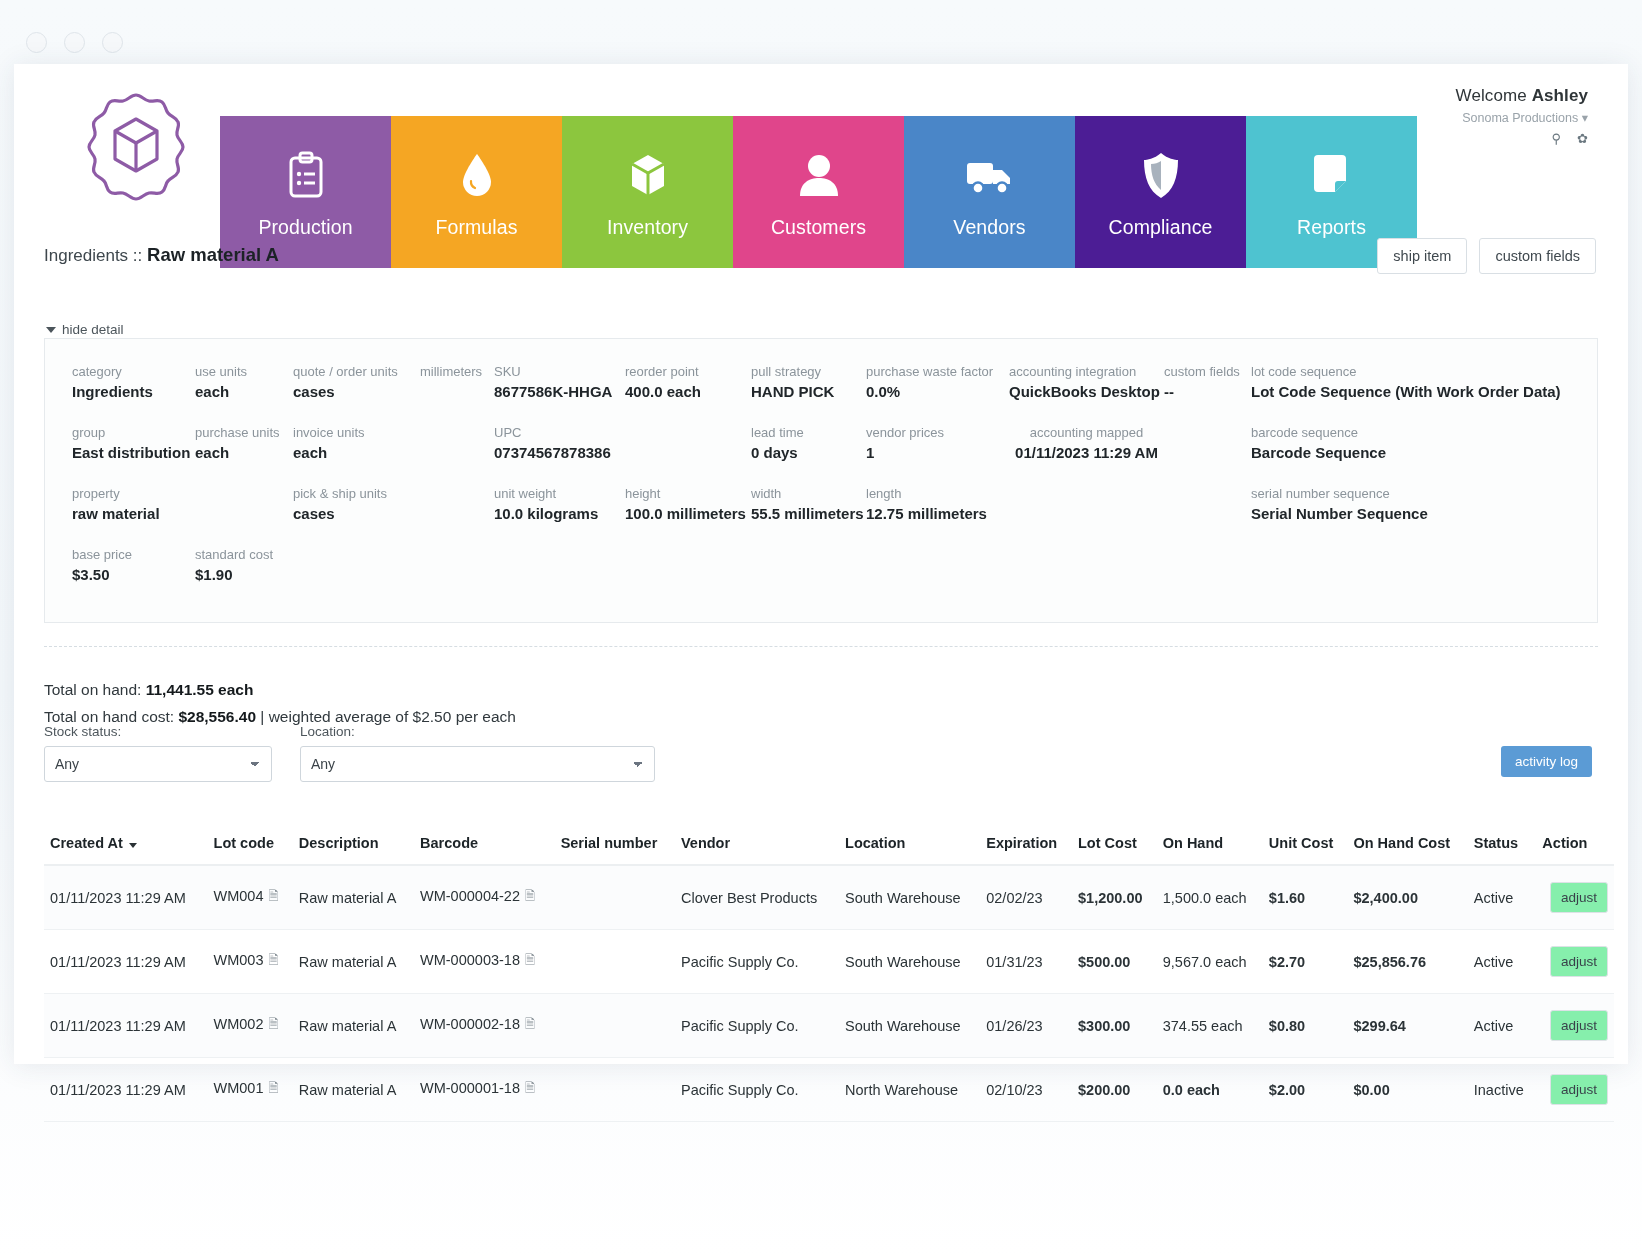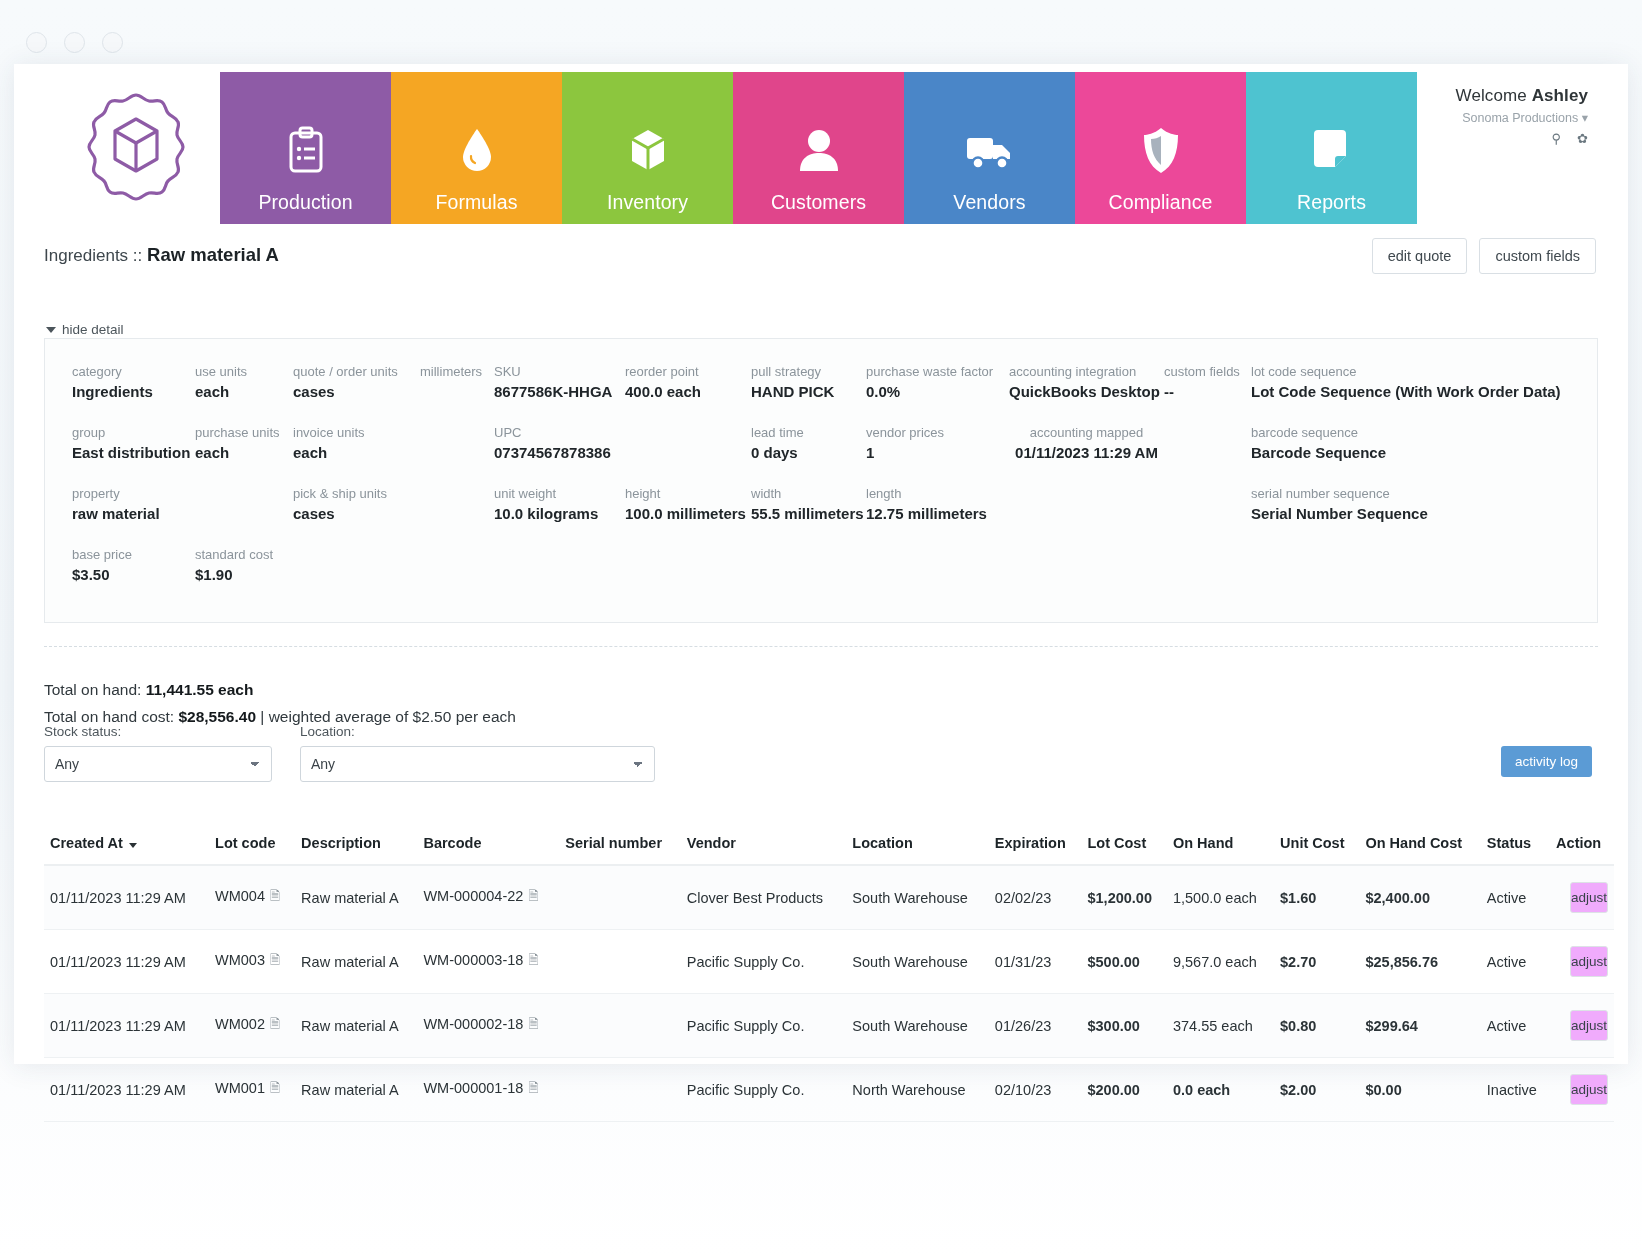--- a/index.html
+++ b/index.html
@@ -42,21 +42,21 @@
     display: flex; align-items: center; justify-content: center;
   }
   .navtiles {
     position: absolute; left: 206px; top: 8px;
     display: flex; height: 152px;
   }
   .tile {
     width: 171px; height: 152px;
     display: flex; flex-direction: column;
     align-items: center; justify-content: flex-start;
-    color: #fff; cursor: pointer; padding-top: 51px;
+    color: #fff; cursor: pointer; padding-top: 32px; margin-top: 44px;
   }
   .tile .ticon { height: 56px; display:flex; align-items:center; justify-content:center; }
   .tile .tlabel {
     margin-top: 12px; font-size: 19.5px; letter-spacing: .1px;
     font-family: "Liberation Sans", sans-serif;
   }
 
   .welcome {
     position: absolute; right: 40px; top: 22px;
     text-align: right;
@@ -183,22 +183,22 @@
     display: inline-block; margin-left: 5px; color: #808a91;
     font-size: 12.5px; cursor: pointer; vertical-align: 1px;
   }
   .sort-caret {
     display: inline-block; margin-left: 6px;
     width: 0; height: 0;
     border-left: 4.5px solid transparent; border-right: 4.5px solid transparent;
     border-top: 5.5px solid #2a3135;
   }
   .btn-adjust {
-    border: 1px solid #dde2e6; background: #f0abfc; border-radius: 3px;
-    font-size: 13.5px; color: #39424a; padding: 7px 0; cursor: pointer;
+    border: 1px solid #dde2e6; background: #86efac; border-radius: 3px;
+    font-size: 13.5px; color: #39424a; padding: 7px 10px; cursor: pointer;
     font-family: "Liberation Sans", sans-serif;
   }
   th.colaction, td.colaction { text-align: right; padding-right: 18px; }
 </style>
 </head>
 <body>
 
 <div id="page">
 
   <div class="chrome-dots">
@@ -274,21 +274,21 @@
             <svg width="52" height="50" viewBox="0 0 52 50">
               <rect x="3" y="12" width="26" height="21" rx="3" fill="#fff"></rect>
               <path d="M29 19 L38 19 L46 27 L46 33 L29 33 Z" fill="#fff"></path>
               <circle cx="14" cy="37" r="5.5" fill="#fff" stroke="#4a86c8" stroke-width="2.4"></circle>
               <circle cx="38" cy="37" r="5.5" fill="#fff" stroke="#4a86c8" stroke-width="2.4"></circle>
             </svg>
           </div>
           <div class="tlabel">Vendors</div>
         </div>
 
-        <div class="tile" style="background:#ec4899">
+        <div class="tile" style="background:#4c1d95">
           <div class="ticon">
             <svg width="42" height="52" viewBox="0 0 42 52">
               <path d="M21 3 C14 9 7 10 4 10 C4 28 9 41 21 48 C33 41 38 28 38 10 C35 10 28 9 21 3 z" fill="#fff"></path>
               <path d="M21 11 C21 11 21 40 21 40 C14 34 11 25 11 14 C15 14 18 13 21 11 z" fill="#a8b2bd"></path>
             </svg>
           </div>
           <div class="tlabel">Compliance</div>
         </div>
 
         <div class="tile" style="background:#4ec3d0">
@@ -311,21 +311,21 @@
           <span>✿</span>
         </div>
       </div>
     </div>
 
     <div class="crumbrow">
       <div class="crumb">
         <span>Ingredients :: </span><b>Raw material A</b>
       </div>
       <div class="crumb-actions">
-        <button class="btn-outline">edit quote</button>
+        <button class="btn-outline">ship item</button>
         <button class="btn-outline">custom fields</button>
       </div>
     </div>
 
     <div class="hidedetail">
       <span class="caret-down"></span>
       <span>hide detail</span>
     </div>
 
     <div class="detail">

